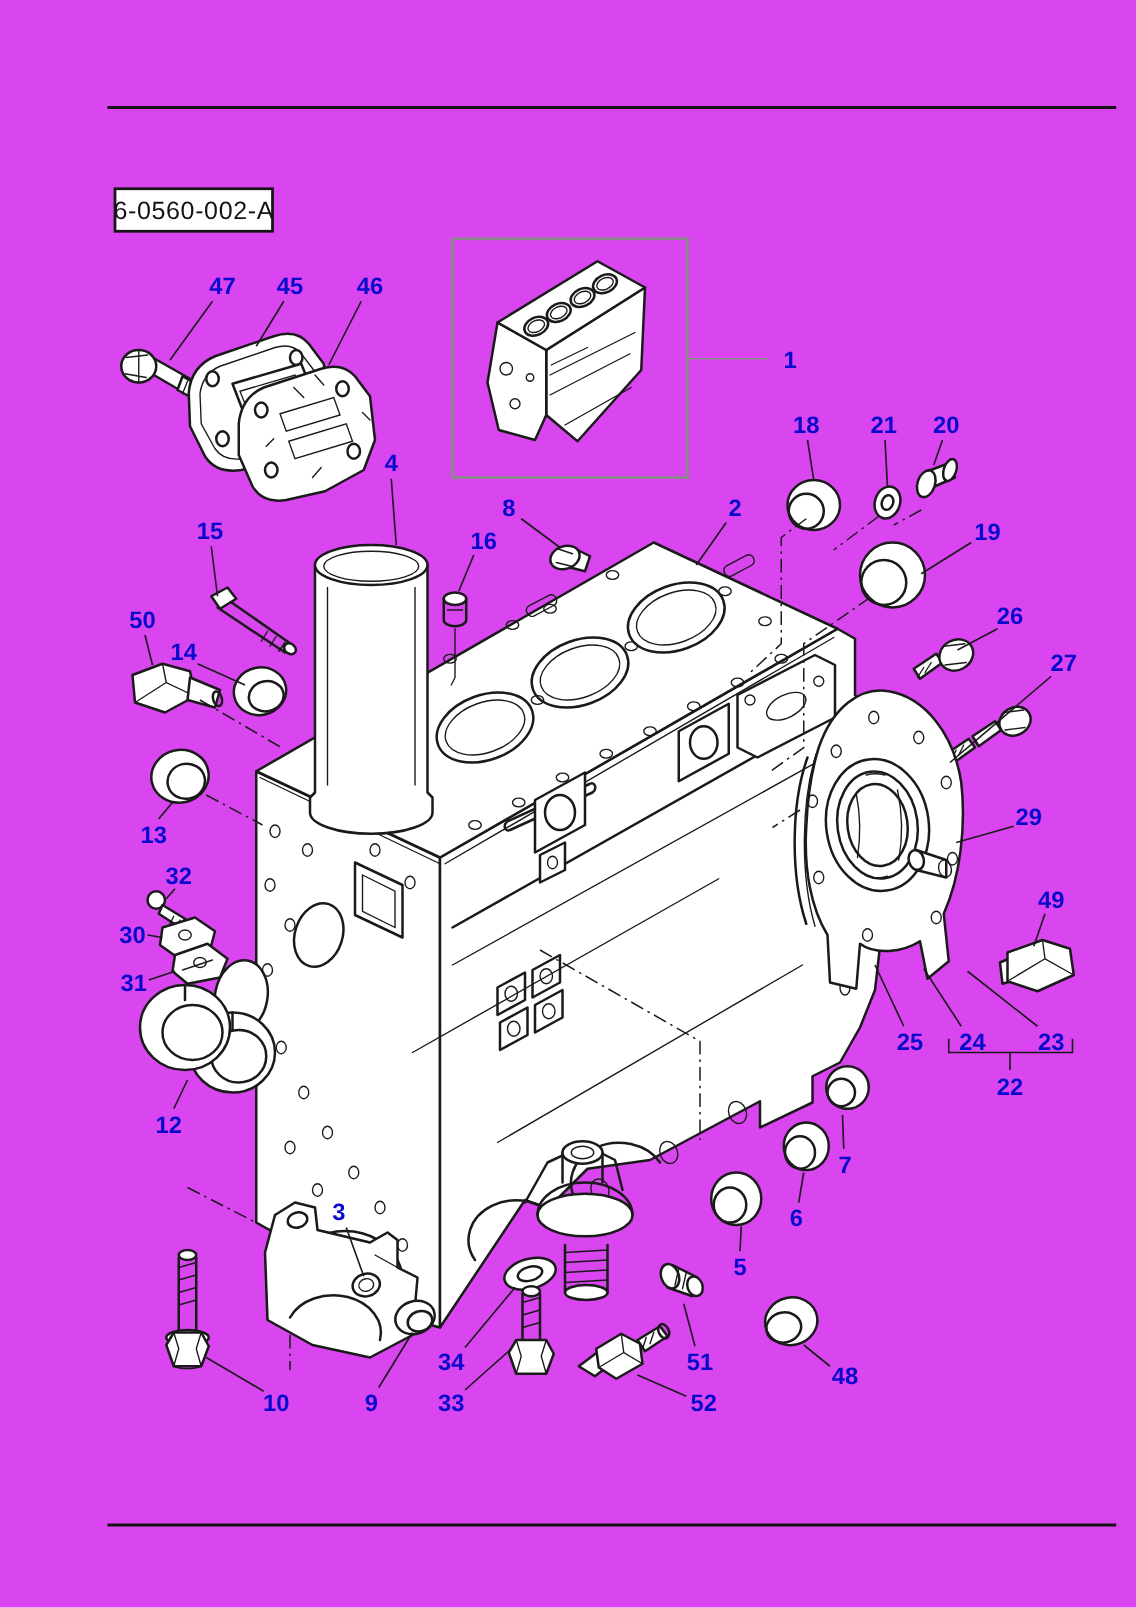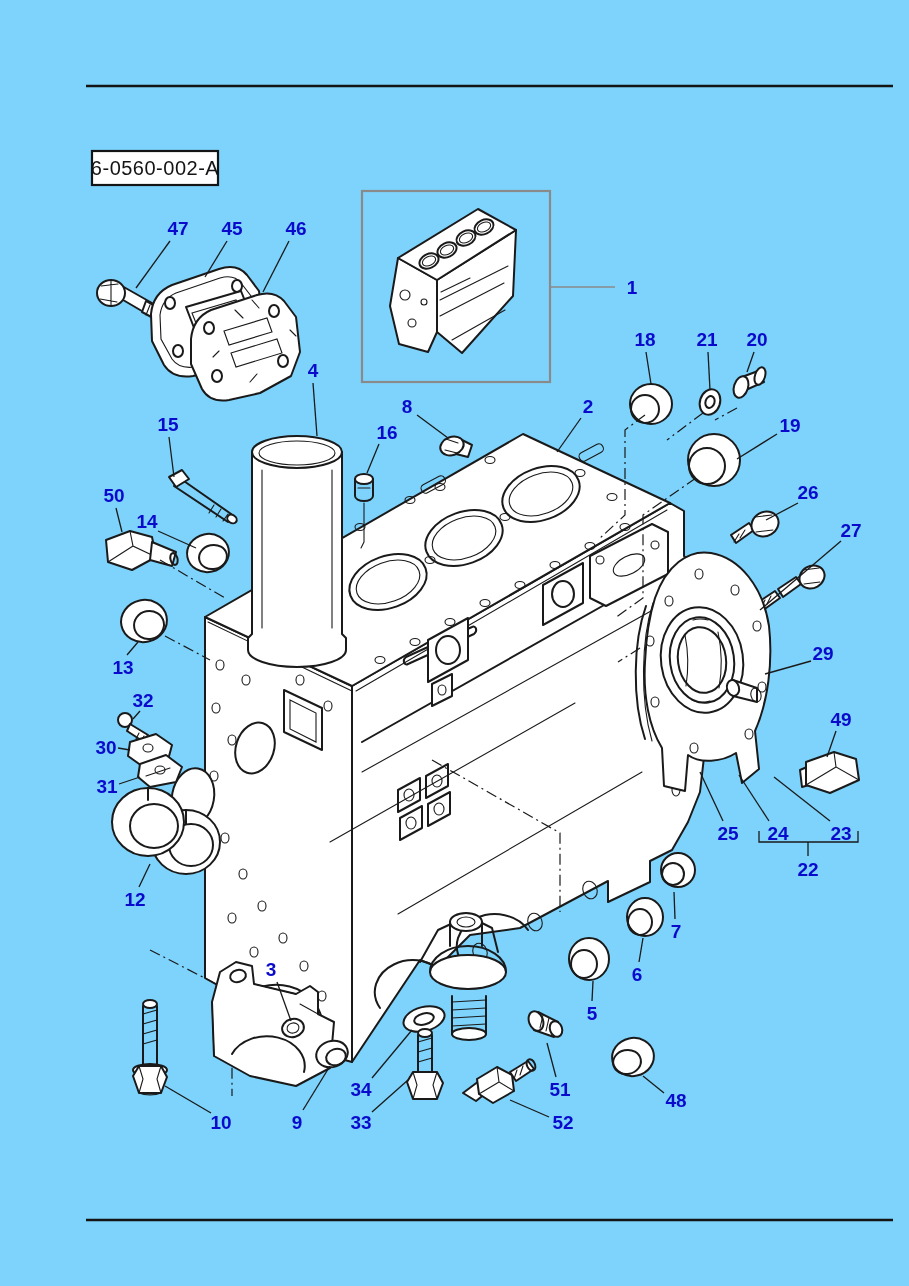--- a/index.html
+++ b/index.html
@@ -1,16 +1,16 @@
 <!DOCTYPE html>
 <html style="--blue: #0a0acc; --ink: #1a1a1a; --muted: #8a8a8a;"><head>
 <meta charset="utf-8">
 <style>
   html,body{margin:0;padding:0;background:#fff;}
-  #page{position:relative;width:909px;height:1286px;background:#7dd3fc;overflow:hidden;
+  #page{position:relative;width:909px;height:1286px;background:#d946ef;overflow:hidden;
         font-family:"Liberation Sans",sans-serif;}
   svg{position:absolute;left:0;top:0;}
   
   .k{fill:none;stroke:var(--ink);stroke-width:2;stroke-linecap:round;stroke-linejoin:round}
   .w{fill:#fff;stroke:var(--ink);stroke-width:2;stroke-linejoin:round}
   .t{fill:none;stroke:var(--ink);stroke-width:1.1;stroke-linecap:round}
   .dd{fill:none;stroke:var(--ink);stroke-width:1.2;stroke-dasharray:11 4 2 4}
   .ld{fill:none;stroke-width:1.3}
   .co{font-family:"Liberation Sans",sans-serif;font-weight:bold;font-size:19px;fill:var(--blue);}
   .lbl{font-family:"Liberation Sans",sans-serif;font-size:20px;fill:#141414;letter-spacing:.5px;}

